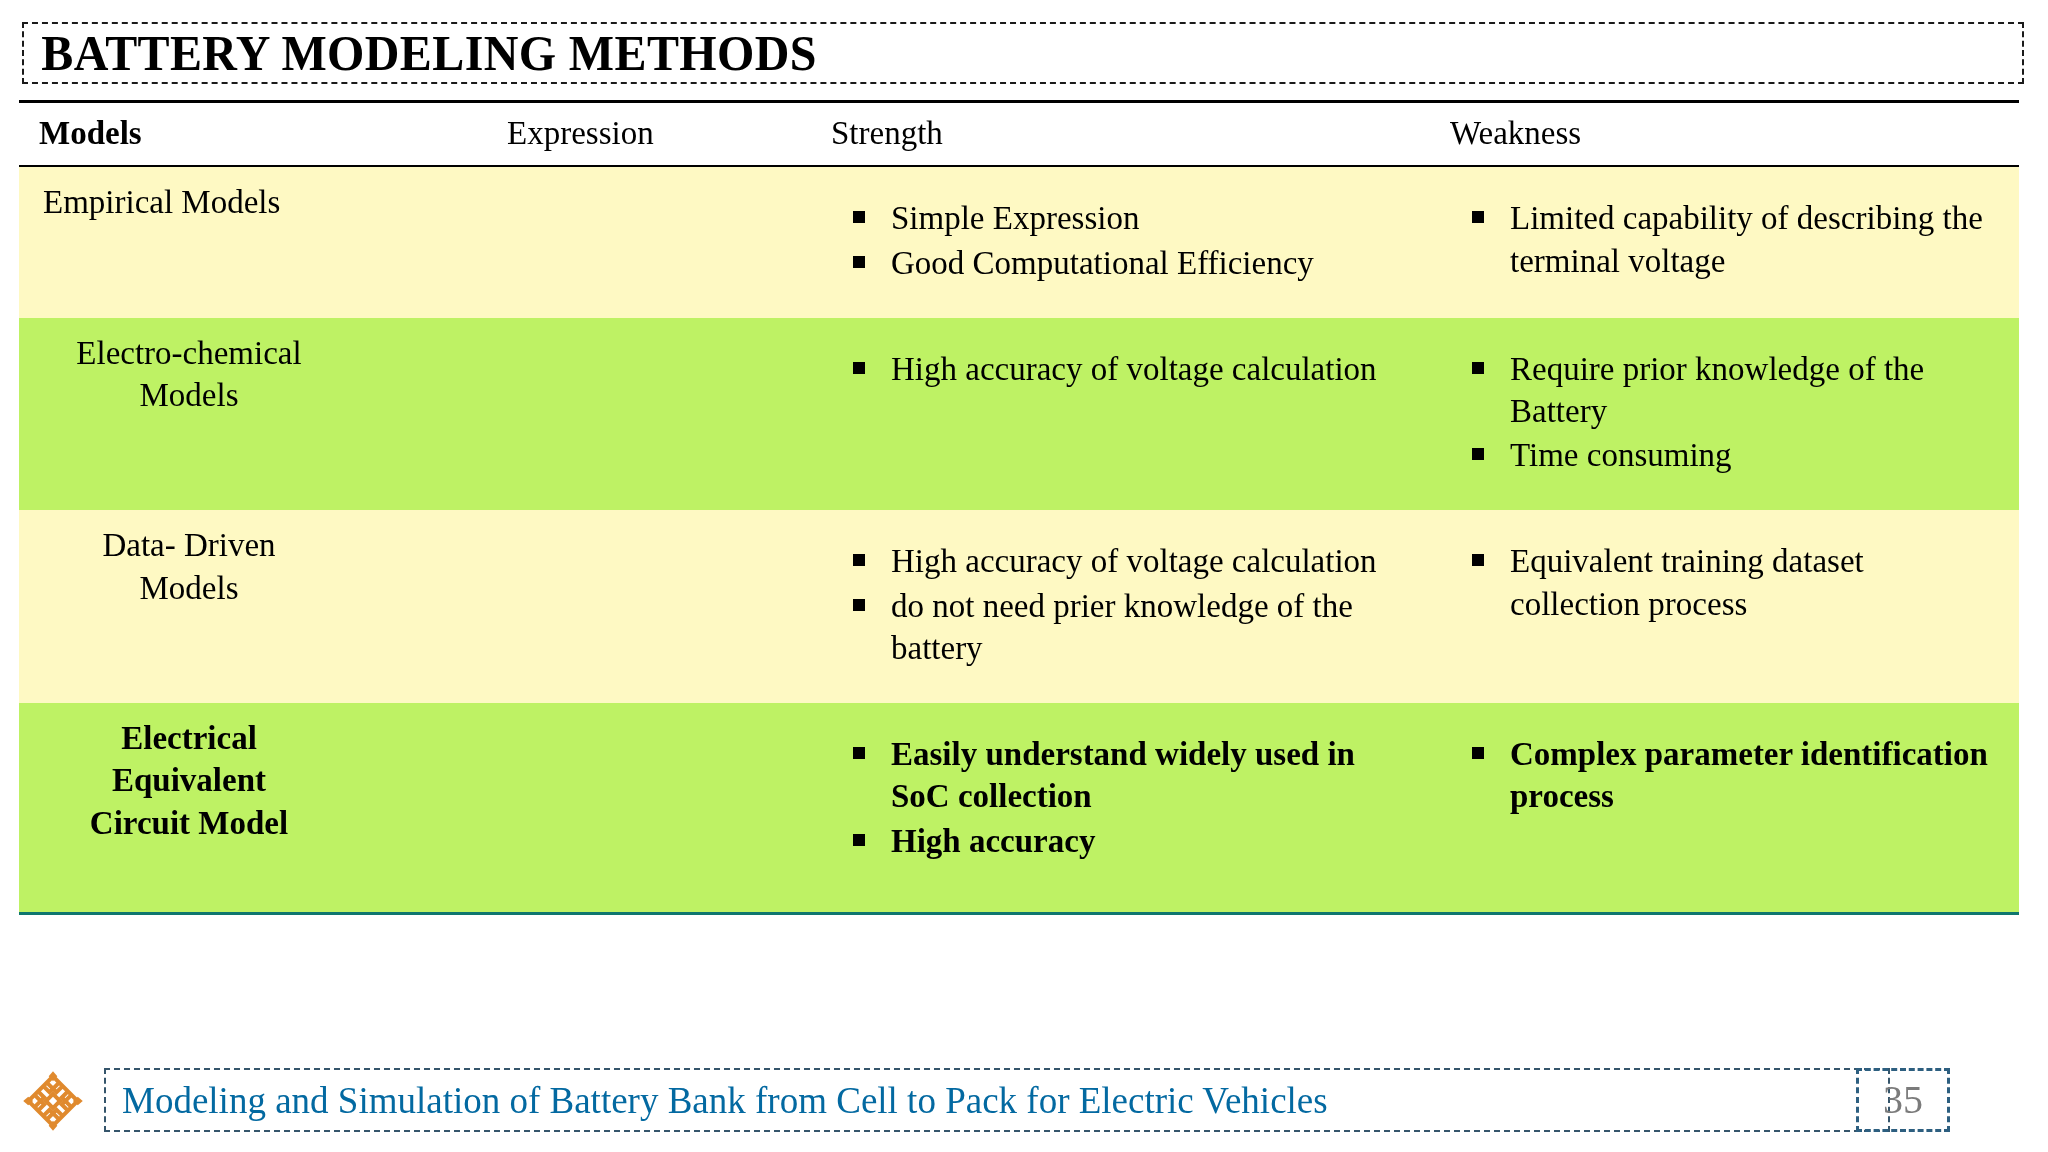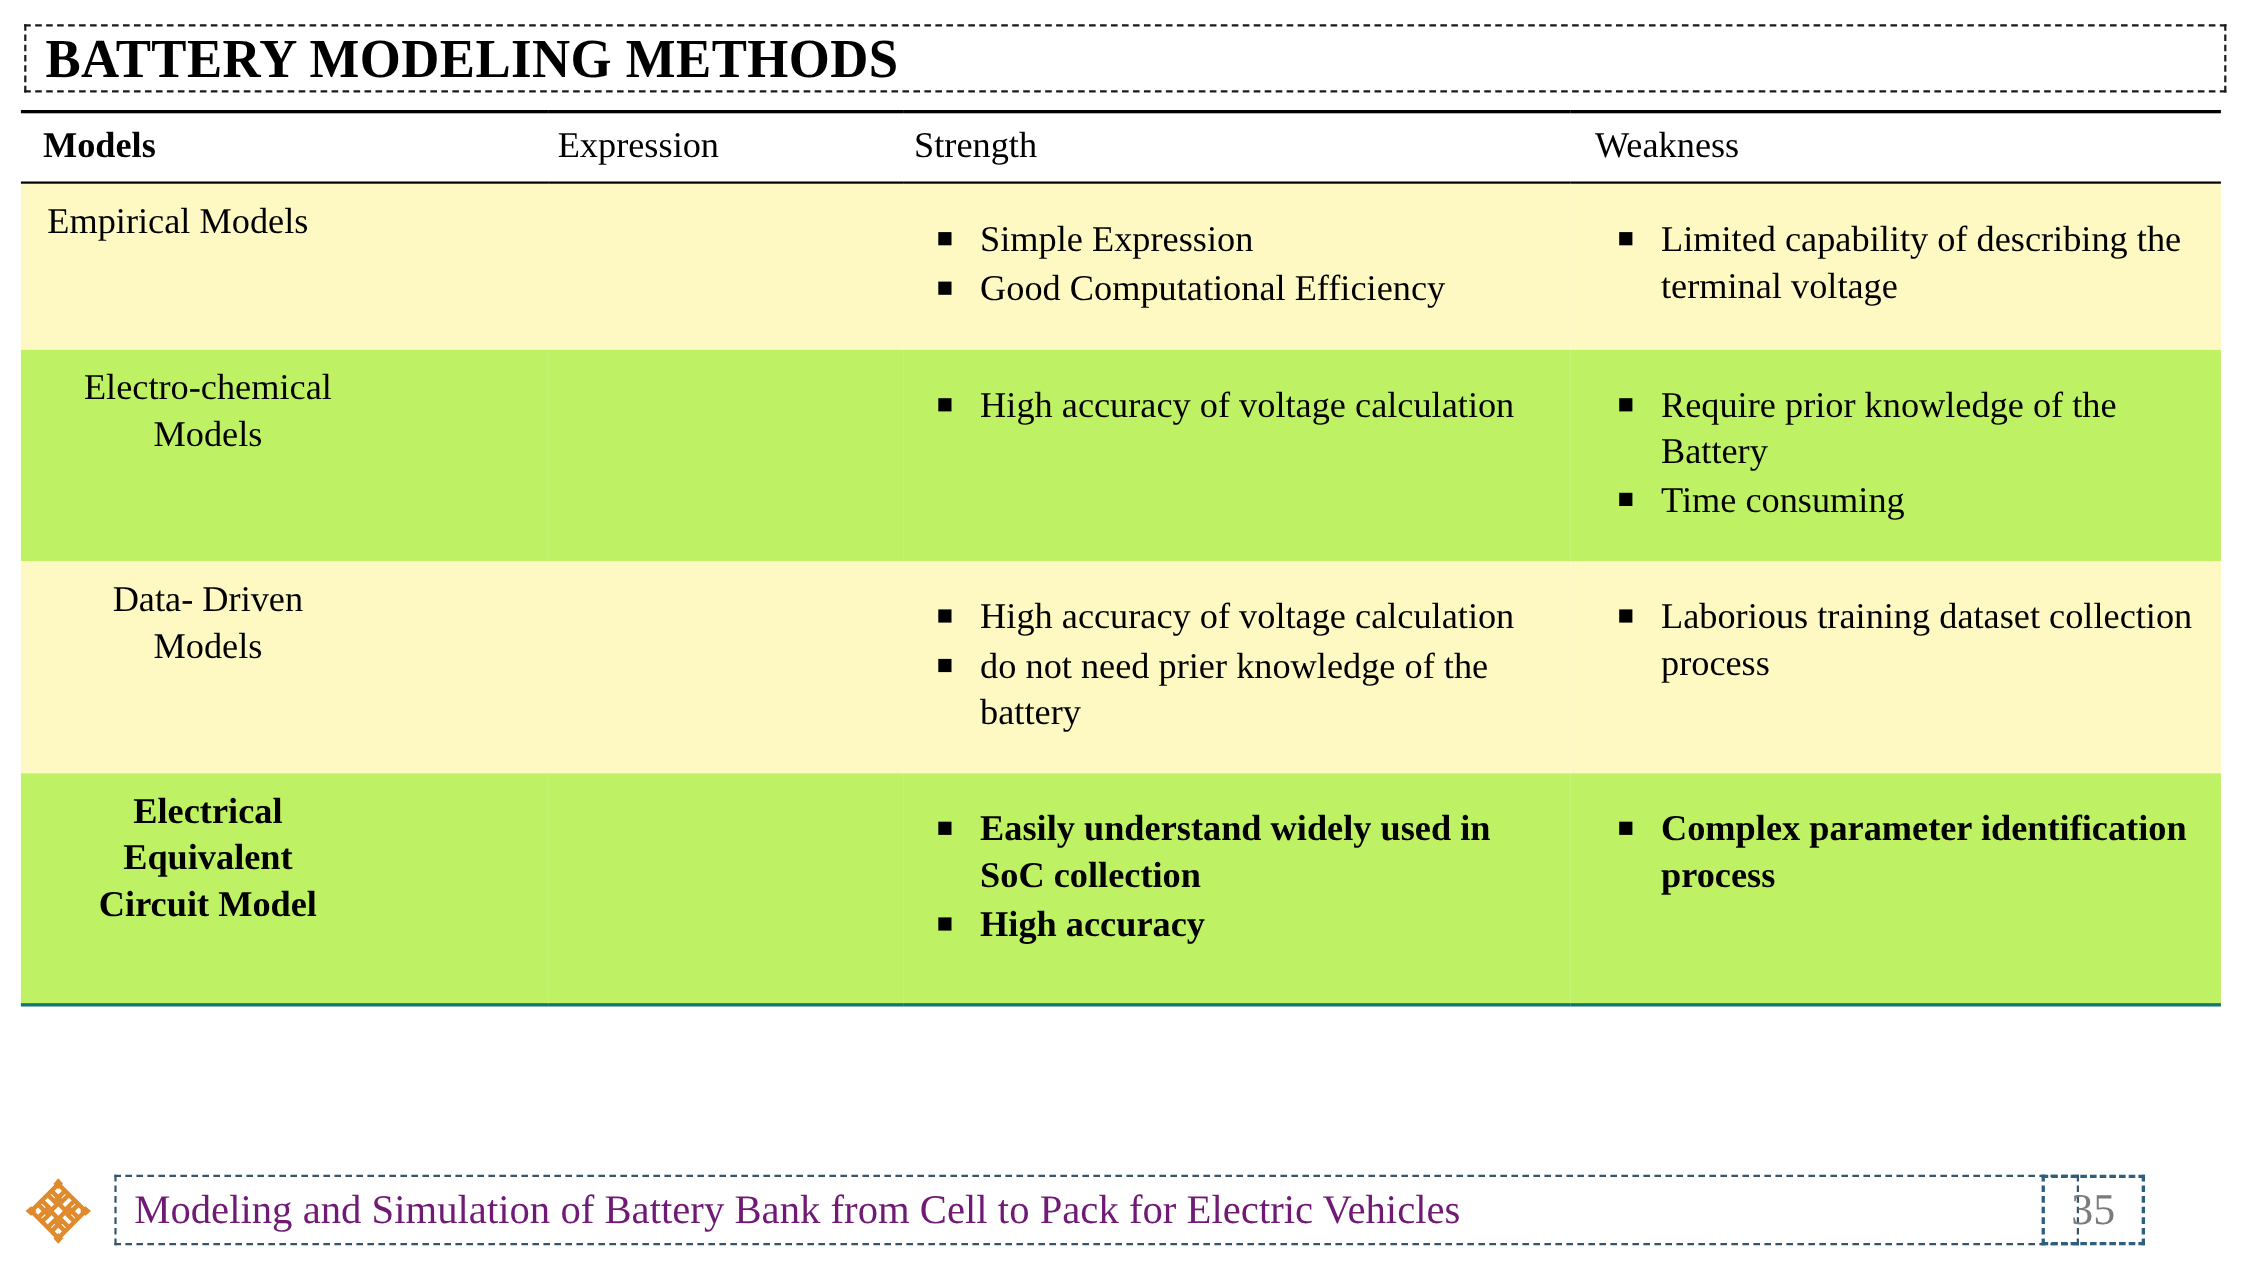--- a/index.html
+++ b/index.html
@@ -141,21 +141,21 @@
     box-sizing: border-box;
     border: 2px dashed #35556b;
     display: flex;
     align-items: center;
   }
   .footer-title-text {
     font-size: 37px;
     padding-left: 16px;
     line-height: 1;
     white-space: nowrap;
-    color: #701a75;
+    color: #0369a1;
   }
   .page-number-box {
     position: absolute;
     left: 1856px;
     top: 6px;
     width: 94px;
     height: 64px;
     box-sizing: border-box;
     border: 3px dashed #2d5f80;
     display: flex;
@@ -237,21 +237,21 @@
         </td>
         <td class="col-expression"></td>
         <td class="col-strength">
           <ul class="bullets">
             <li><span class="bullet-marker"></span><span>High accuracy of  voltage calculation</span></li>
             <li><span class="bullet-marker"></span><span>do not need prier knowledge of the battery</span></li>
           </ul>
         </td>
         <td class="col-weakness">
           <ul class="bullets">
-            <li><span class="bullet-marker"></span><span>Laborious training dataset collection process</span></li>
+            <li><span class="bullet-marker"></span><span>Equivalent training dataset collection process</span></li>
           </ul>
         </td>
       </tr>
 
       <tr class="plain strong last-row">
         <td class="col-models">
           <span class="model-name centered">Electrical
 Equivalent
 Circuit Model</span>
         </td>

